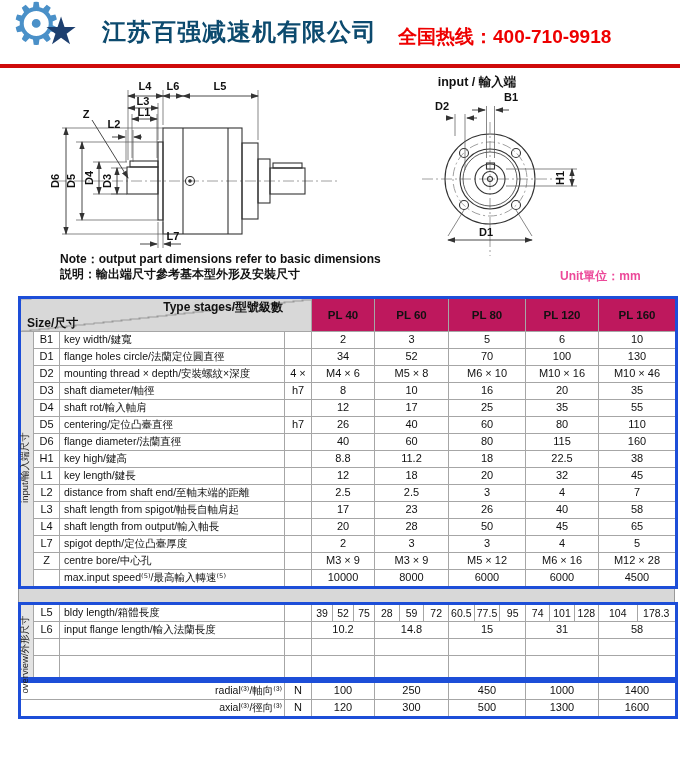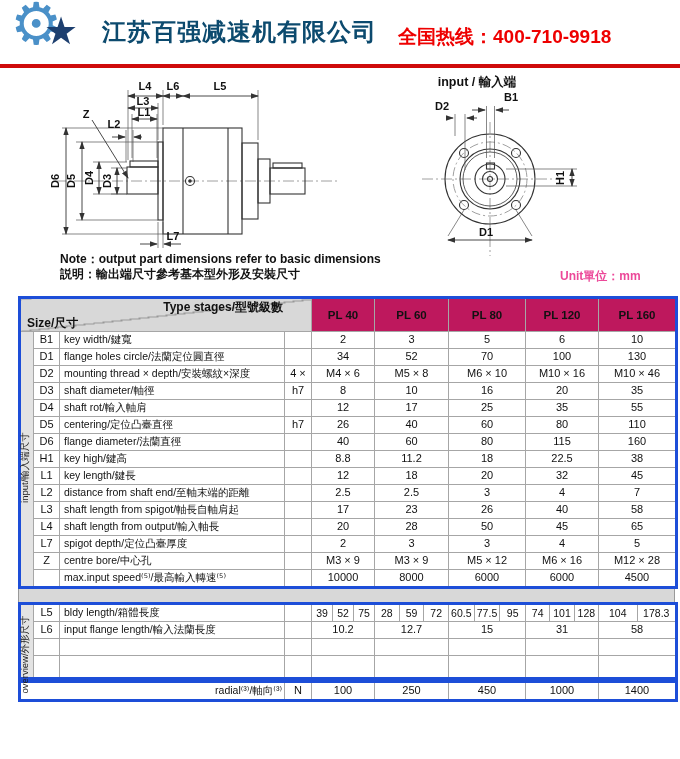--- a/index.html
+++ b/index.html
@@ -439,21 +439,21 @@
           <div class="subcell">178.3</div>
             </div>
           </td>
       </tr>
       <tr>
         <td class="strip"></td>
         <td class="code">L6</td>
         <td class="lbl">input flange length/輸入法蘭長度</td>
         <td class="mod"></td>
         <td class="val">10.2</td>
-        <td class="val">12.7</td>
+        <td class="val">14.8</td>
         <td class="val">15</td>
         <td class="val">31</td>
         <td class="val">58</td>
       </tr>
       <tr>
         <td class="strip"></td>
         <td></td>
           <td></td>
           <td></td>
           <td></td>
@@ -498,15 +498,24 @@
         <tr>
           <td class="llbl">radial⁽³⁾/軸向⁽³⁾</td>
           <td class="val">N</td>
           <td class="val">100</td>
           <td class="val">250</td>
           <td class="val">450</td>
           <td class="val">1000</td>
           <td class="val">1400</td>
         </tr>
 
+        <tr>
+          <td class="llbl">axial⁽³⁾/徑向⁽³⁾</td>
+          <td class="val">N</td>
+          <td class="val">120</td>
+          <td class="val">300</td>
+          <td class="val">500</td>
+          <td class="val">1300</td>
+          <td class="val">1600</td>
+        </tr>
       </tbody>
   </table>
 </div>
 
 </body></html>

